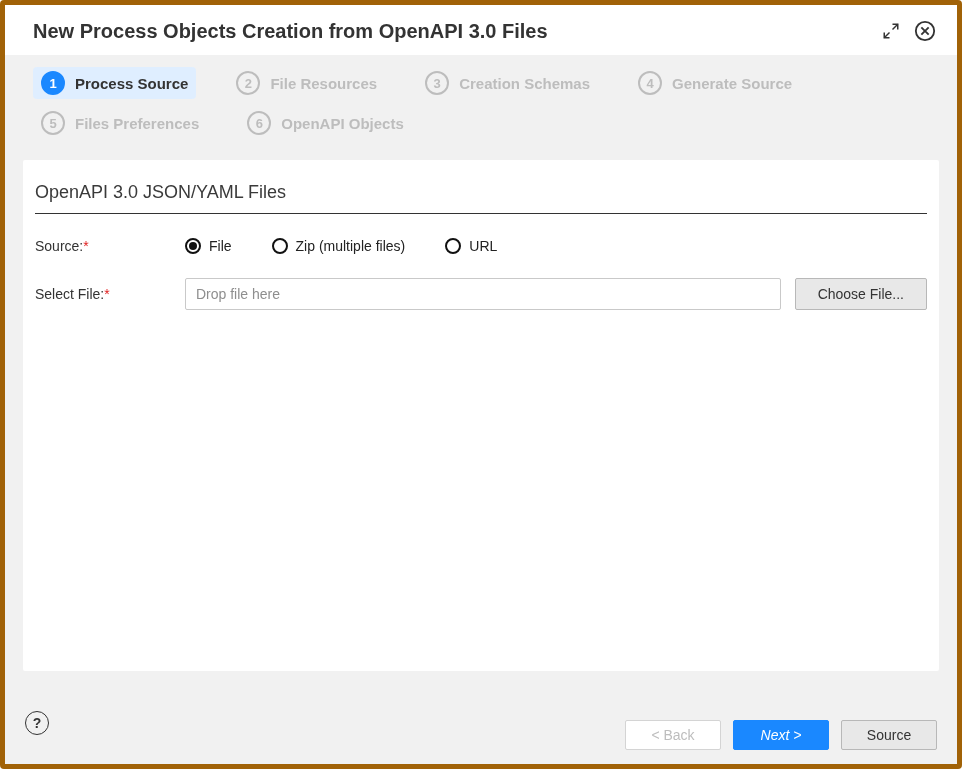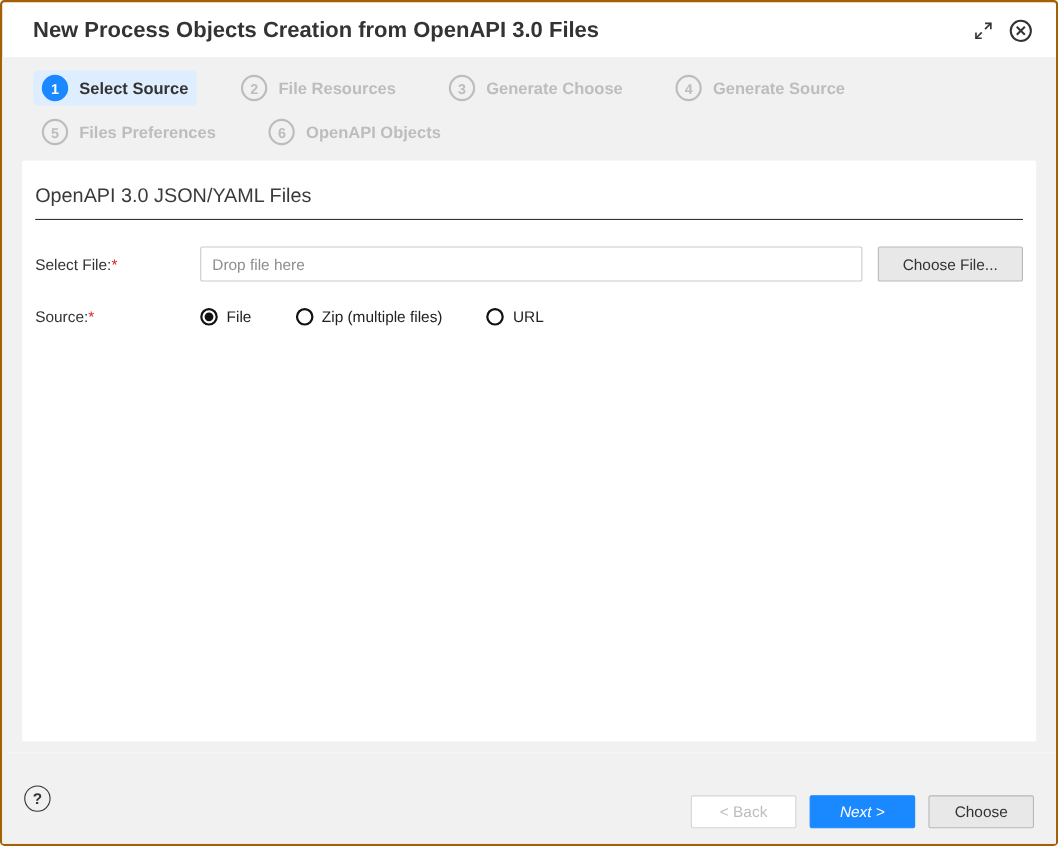--- a/index.html
+++ b/index.html
@@ -7,21 +7,21 @@
   html, body {
     width: 962px;
     height: 769px;
     font-family: "Segoe UI", "Helvetica Neue", Arial, sans-serif;
     background: #fff;
   }
 
   .dialog {
     width: 962px;
     height: 769px;
-    border: 2px solid #a16207;
+    border: 5px solid #a16207;
     border-radius: 4px;
     display: flex;
     flex-direction: column;
     background: #fff;
   }
 
   
   .dialog-header {
     display: flex;
     align-items: center;
@@ -98,21 +98,21 @@
   .step.active .badge {
     background: #1a88ff;
     border-color: #1a88ff;
     color: #fff;
   }
 
   
   .main-panel {
     background: #fff;
     flex-grow: 1;
-    margin-top: 0;
+    margin-top: 11px;
     padding: 22px 12px;
     border-radius: 2px;
   }
   .section-title {
     font-size: 18px;
     font-weight: 400;
     color: #3a3a3a;
     padding-bottom: 10px;
     border-bottom: 1px solid #333;
     margin-bottom: 24px;
@@ -263,59 +263,49 @@
       </div>
     </div>
   </div>
 
   <div class="step-area">
 
     <div class="step-rows">
       <div class="step-row">
         <div class="step active">
           <div class="badge">1</div>
-          <span>Select Source</span>
+          <span>Process Source</span>
         </div>
         <div class="step">
           <div class="badge">2</div>
           <span>File Resources</span>
         </div>
         <div class="step">
           <div class="badge">3</div>
-          <span>Generate Choose</span>
+          <span>Creation Schemas</span>
         </div>
         <div class="step">
           <div class="badge">4</div>
           <span>Generate Source</span>
         </div>
       </div>
       <div class="step-row">
         <div class="step">
           <div class="badge">5</div>
           <span>Files Preferences</span>
         </div>
         <div class="step">
           <div class="badge">6</div>
           <span>OpenAPI Objects</span>
         </div>
       </div>
     </div>
 
     <div class="main-panel">
       <div class="section-title">OpenAPI 3.0 JSON/YAML Files</div>
-
-      <div class="form-row">
-        <div class="form-label">
-          <span>Select File:</span><span class="req">*</span>
-        </div>
-        <div class="file-input-wrap">
-          <input type="text" class="drop-input" placeholder="Drop file here" style="">
-          <button class="choose-btn">Choose File...</button>
-        </div>
-      </div>
 
       <div class="form-row">
         <div class="form-label">
           <span>Source:</span><span class="req">*</span>
         </div>
         <div class="radio-group">
           <div class="radio-opt">
             <div class="radio-circle selected"></div>
             <span>File</span>
           </div>
@@ -323,25 +313,35 @@
             <div class="radio-circle"></div>
             <span>Zip (multiple files)</span>
           </div>
           <div class="radio-opt">
             <div class="radio-circle"></div>
             <span>URL</span>
           </div>
         </div>
       </div>
 
+      <div class="form-row">
+        <div class="form-label">
+          <span>Select File:</span><span class="req">*</span>
+        </div>
+        <div class="file-input-wrap">
+          <input type="text" class="drop-input" placeholder="Drop file here" style="">
+          <button class="choose-btn">Choose File...</button>
+        </div>
+      </div>
+
     </div>
   </div>
 
   <div class="footer">
     <div class="help-icon">?</div>
     <div class="footer-buttons">
       <button class="btn disabled">&lt; Back</button>
       <button class="btn primary">Next &gt;</button>
-      <button class="btn">Choose</button>
+      <button class="btn">Source</button>
     </div>
   </div>
 
 </div>
 
 </body></html>

